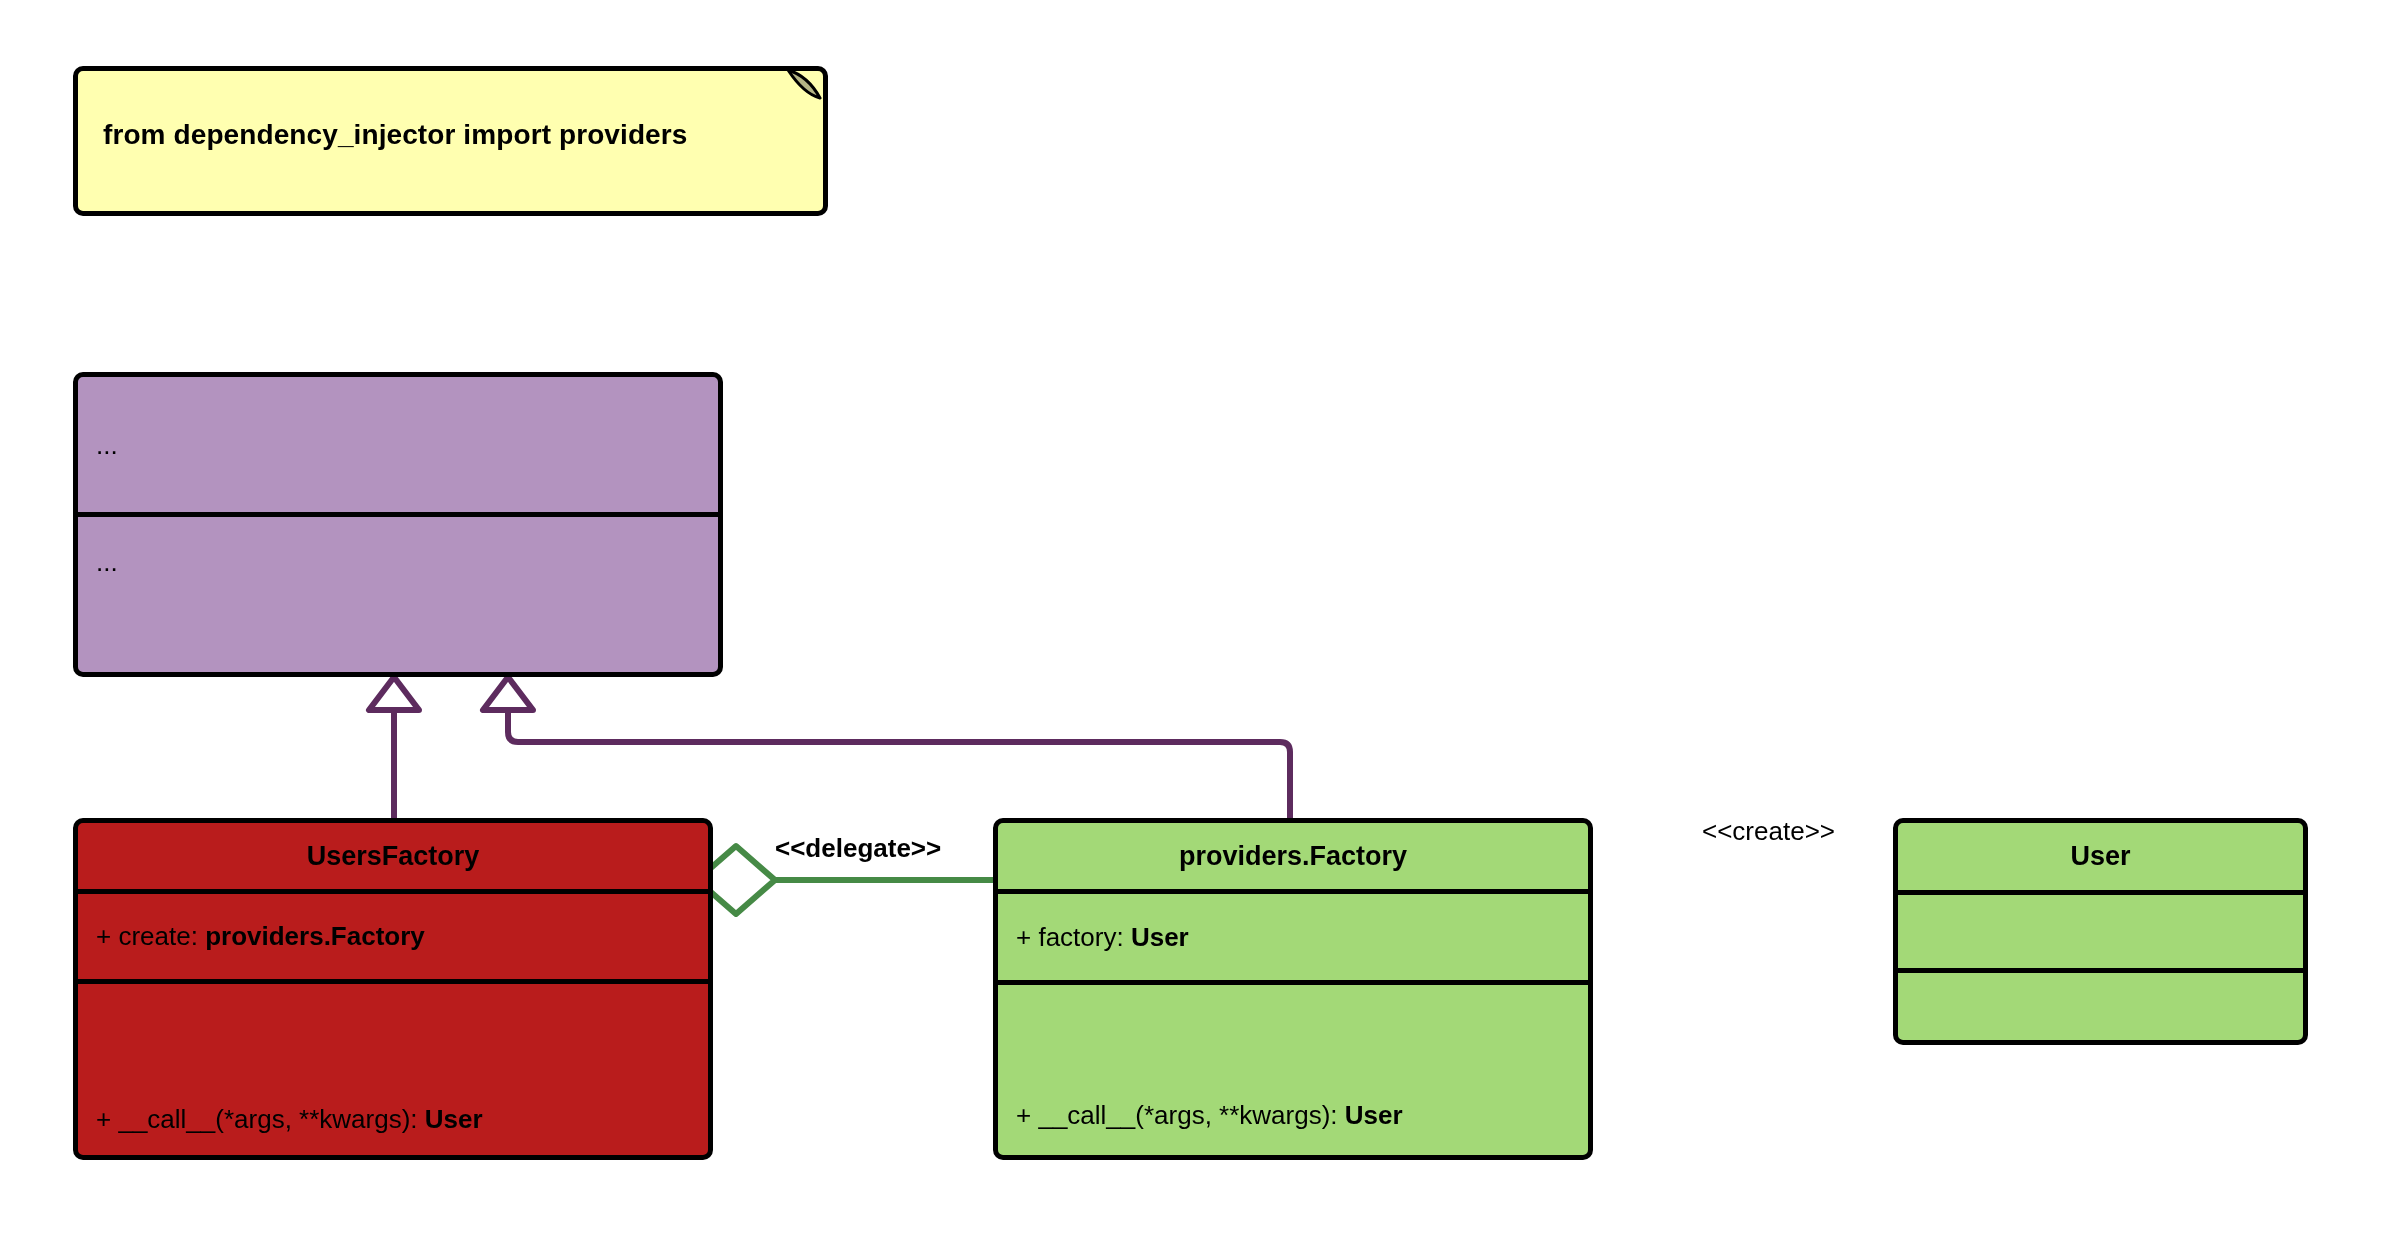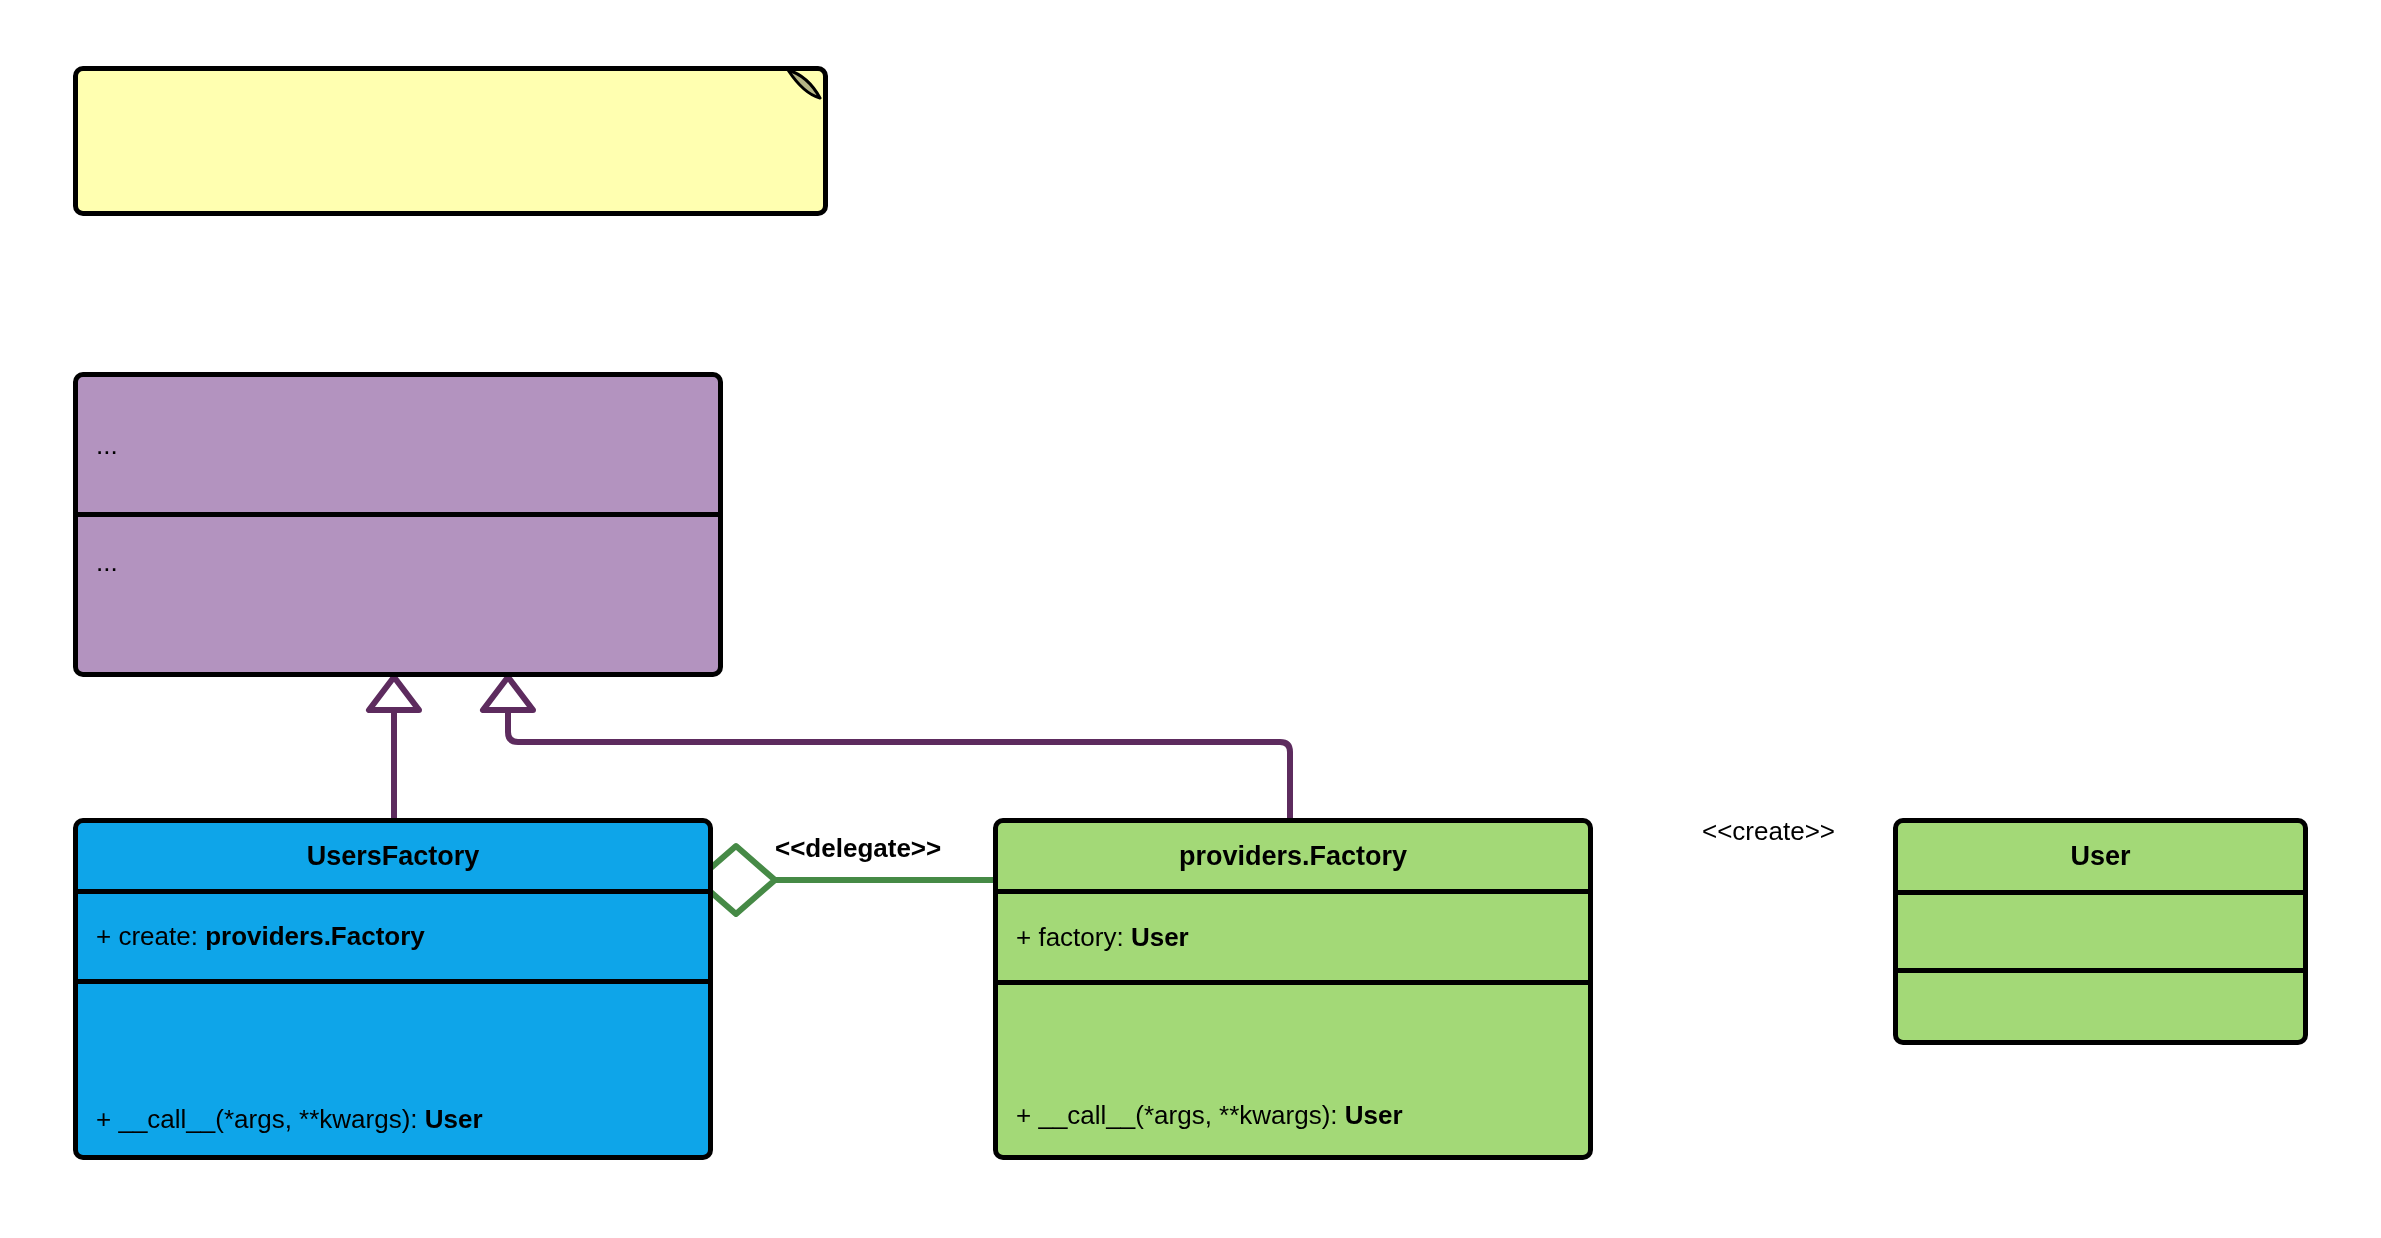--- a/index.html
+++ b/index.html
@@ -97,21 +97,21 @@
   .uml .compartment .dots {
     font-size: 26px;
     line-height: 1;
   }
 
   .c-provider  { left: 73px;   top: 372px;  width: 650px;  height: 305px; background: #b393bf; }
   .c-provider .title       { height: 70px; }
   .c-provider .comp-attr   { height: 140px; align-items: center; }
   .c-provider .comp-meth   { height: 90px;  align-items: center; }
 
-  .c-usersfactory { left: 73px; top: 818px; width: 640px; height: 342px; background: #0ea5e9; }
+  .c-usersfactory { left: 73px; top: 818px; width: 640px; height: 342px; background: #b91c1c; }
   .c-usersfactory .title     { height: 72px; }
   .c-usersfactory .comp-attr { height: 90px; }
   .c-usersfactory .comp-meth { height: 173px; align-items: flex-end; padding-bottom: 20px; }
 
   .c-factory { left: 993px; top: 818px; width: 600px; height: 342px; background: #a3d977; }
   .c-factory .title     { height: 72px; }
   .c-factory .comp-attr { height: 92px; }
   .c-factory .comp-meth { height: 171px; align-items: flex-end; padding-bottom: 24px; }
 
   .c-user { left: 1893px; top: 818px; width: 415px; height: 227px; background: #a3d977; }
@@ -158,20 +158,21 @@
     <g>
       <path d="M 1593 872 L 1870 872" fill="none" stroke="#468a46" stroke-width="6" stroke-dasharray="44 30"></path>
       <path d="M 1834 845 L 1880 872 L 1834 899" fill="none" stroke="#468a46" stroke-width="6" stroke-linecap="butt" stroke-linejoin="miter"></path>
     </g>
   </create></svg>
 
   <div class="note">
     <svg class="note-fold" viewBox="0 0 40 40">
       <path d="M 2 2 Q 22 8 34 30 Q 18 26 2 2 Z" fill="#b5b585" stroke="#000000" stroke-width="3" stroke-linejoin="round"></path>
     </svg>
+    <div class="note-text">from dependency_injector import providers</div>
   </div>
 
   <div class="uml c-provider">
     <div class="compartment comp-attr divided">
       <span class="dots">...</span>
     </div>
     <div class="compartment comp-meth">
       <span class="dots">...</span>
     </div>
   </div>

